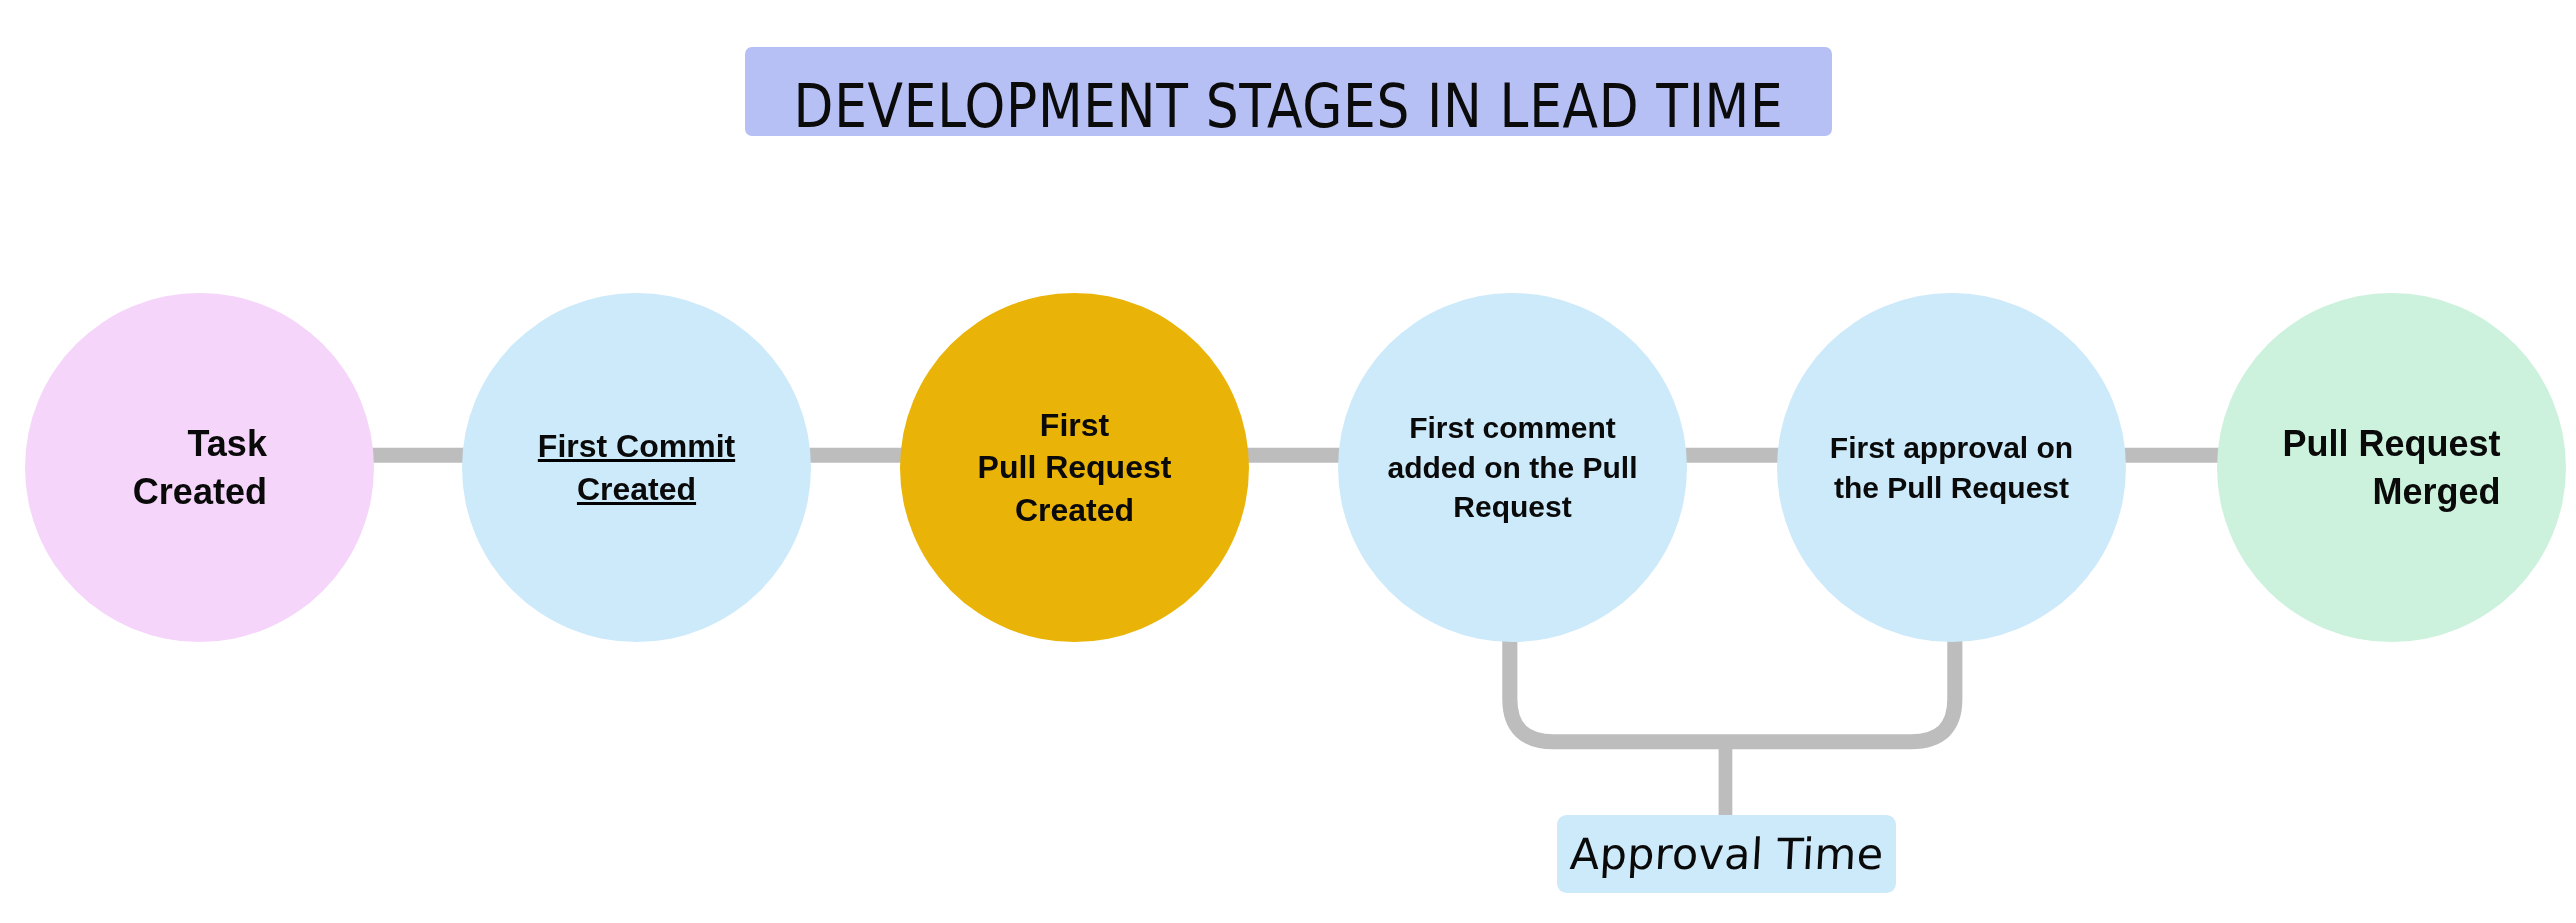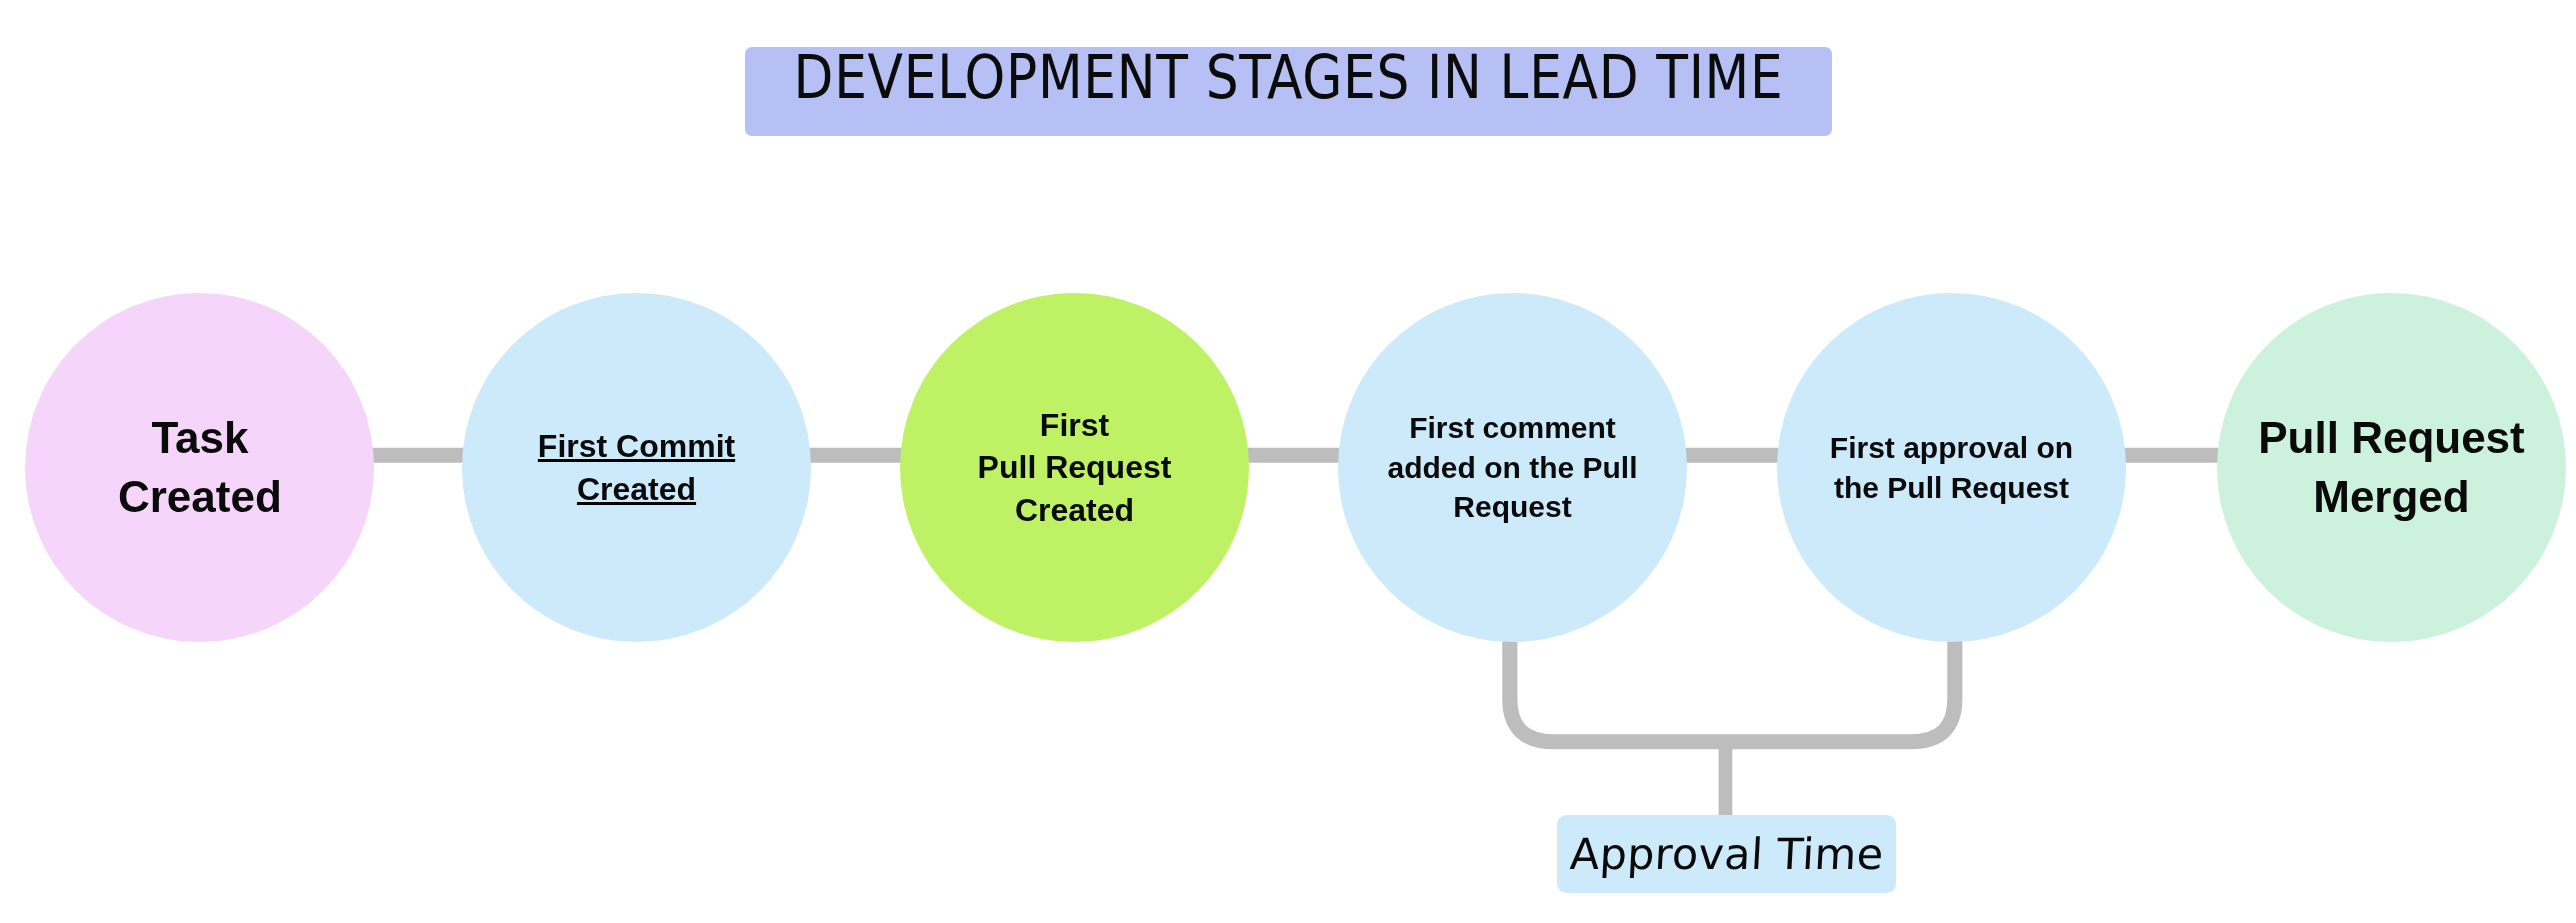--- a/index.html
+++ b/index.html
@@ -26,21 +26,21 @@
   
   .title-box {
     position: absolute;
     left: 745px;
     top: 47px;
     width: 1087px;
     height: 89px;
     background: #b6c0f5;
     border-radius: 6.9px;
     display: flex;
-    align-items: flex-start;
+    align-items: flex-end;
     justify-content: center;
     box-sizing: border-box;
   }
   .title-text {
     font-family: "DejaVu Sans Condensed", "Liberation Sans Narrow", "Liberation Sans", sans-serif;
     font-weight: 300;
     font-size: 60px;
     letter-spacing: 0.7px;
     color: #0b0b0b;
     white-space: nowrap;
@@ -71,21 +71,21 @@
     text-align: center;
   }
   .node-label {
     font-family: "Liberation Sans", sans-serif;
     font-weight: bold;
     color: #0a0a0a;
     line-height: 1.32;
     white-space: pre-line;
     padding: 0 12.4px;
   }
-  .size-lg  { font-size: 44px; }
+  .size-lg  { font-size: 36px; text-align: right; }
   .size-md  { font-size: 32px; }
   .size-sm  { font-size: 30px; }
 
   .n0 { left: 25.4px;   top: 293px; }
   .n1 { left: 462px;  top: 293px; text-decoration: underline; }
   .n2 { left: 900px; top: 293px; }
   .n3 { left: 1338px; top: 293px; }
   .n4 { left: 1777px; top: 293px; }
   .n5 { left: 2217px; top: 293px; }
 
@@ -138,21 +138,21 @@
   <div class="node n0" style="background:#f5d5fa">
     <span class="node-label size-lg">Task
 Created</span>
   </div>
 
   <div class="node n1" style="background:#cdeafb">
     <span class="node-label size-md">First Commit
 Created</span>
   </div>
 
-  <div class="node n2" style="background:#bef264">
+  <div class="node n2" style="background:#eab308">
     <span class="node-label size-md">First
 Pull Request
 Created</span>
   </div>
 
   <div class="node n4" style="background:#cdeafb">
     <span class="node-label size-sm">First approval on
 the Pull Request</span>
   </div>
 

